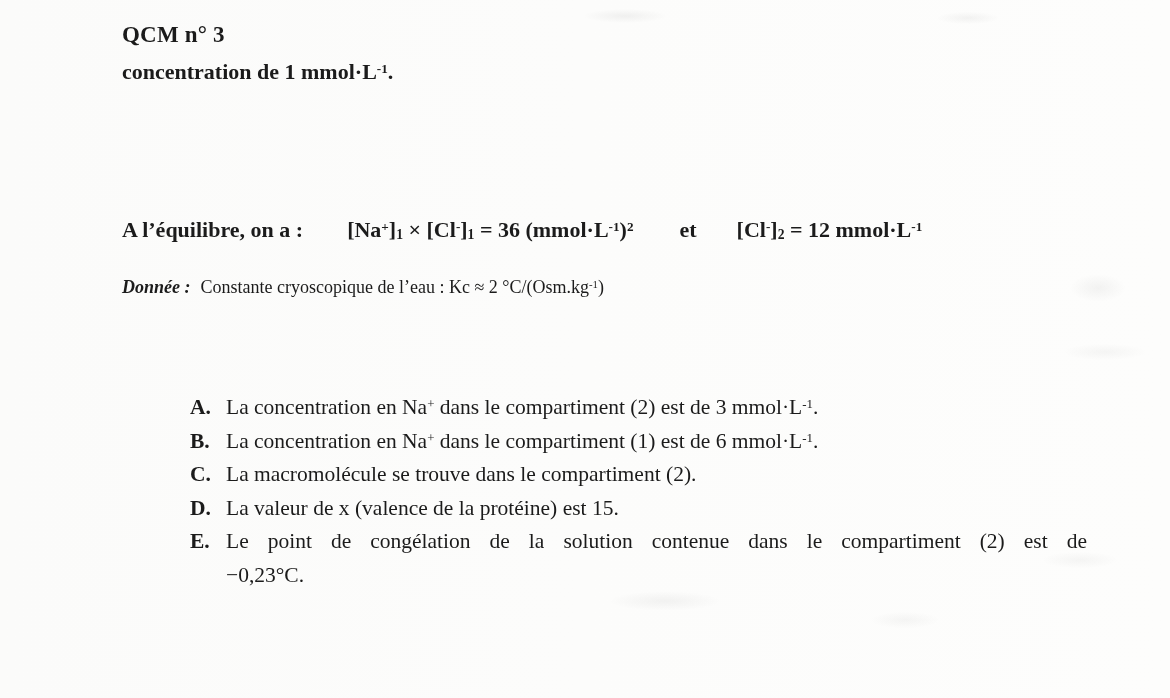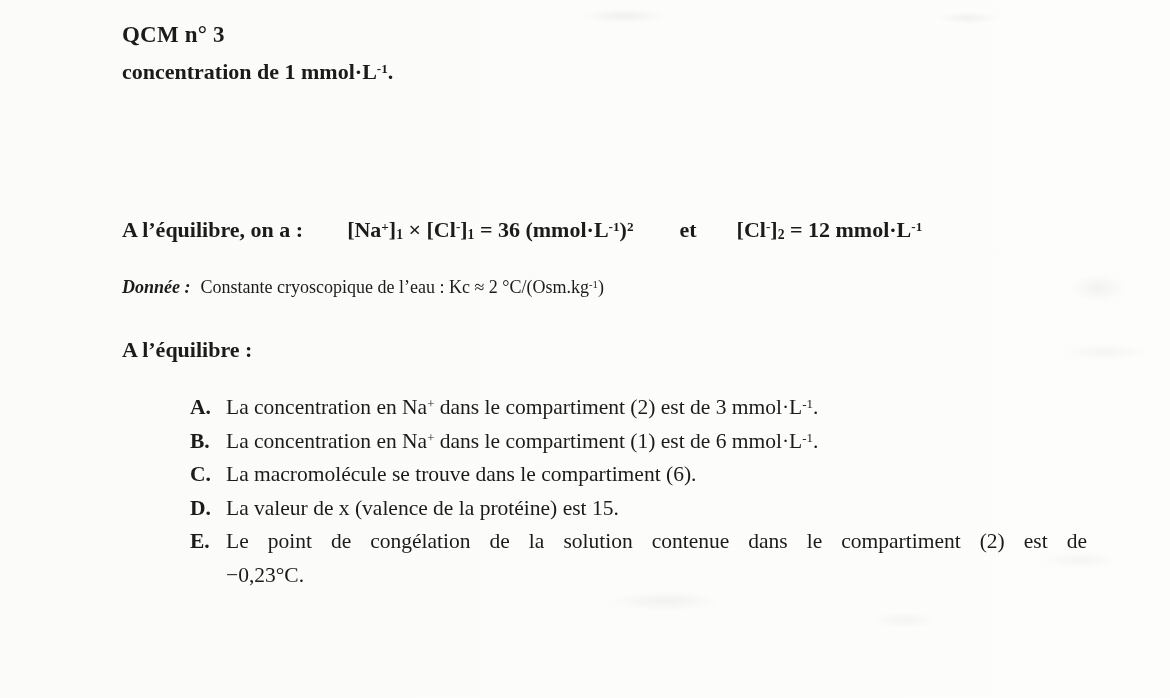--- a/index.html
+++ b/index.html
@@ -72,34 +72,33 @@
   </div>
 
   <div class="equation">
     <span class="eq-label">A l’équilibre, on a :</span><span class="eq-f1">[Na<sup>+</sup>]<sub>1</sub> × [Cl<sup>-</sup>]<sub>1</sub> = 36 (mmol·L<sup>-1</sup>)<sup>2</sup></span><span class="eq-et">et</span><span class="eq-f2">[Cl<sup>-</sup>]<sub>2</sub> = 12 mmol·L<sup>-1</sup></span>
   </div>
 
   <div class="given">
     <span class="given-label">Donnée :</span><span class="given-text">Constante cryoscopique de l’eau : Kc ≈ 2 °C/(Osm.kg<sup>-1</sup>)</span>
   </div>
 
-  <div class="lead">A l’équilibre :</div>
 
   <div class="options">
     <div class="opt">
       <span class="opt-letter">A.</span>
       <span class="opt-text">La concentration en Na<sup>+</sup> dans le compartiment (2) est de 3 mmol·L<sup>-1</sup>.</span>
     </div>
     <div class="opt">
       <span class="opt-letter">B.</span>
       <span class="opt-text">La concentration en Na<sup>+</sup> dans le compartiment (1) est de 6 mmol·L<sup>-1</sup>.</span>
     </div>
     <div class="opt">
       <span class="opt-letter">C.</span>
-      <span class="opt-text">La macromolécule se trouve dans le compartiment (6).</span>
+      <span class="opt-text">La macromolécule se trouve dans le compartiment (2).</span>
     </div>
     <div class="opt">
       <span class="opt-letter">D.</span>
       <span class="opt-text">La valeur de x (valence de la protéine) est 15.</span>
     </div>
     <div class="opt">
       <span class="opt-letter">E.</span>
       <span class="opt-text opt-text-e">
         <span class="opt-e-line1">Le point de congélation de la solution contenue dans le compartiment (2) est de</span>
         <span class="opt-e-line2">−0,23°C.</span>

